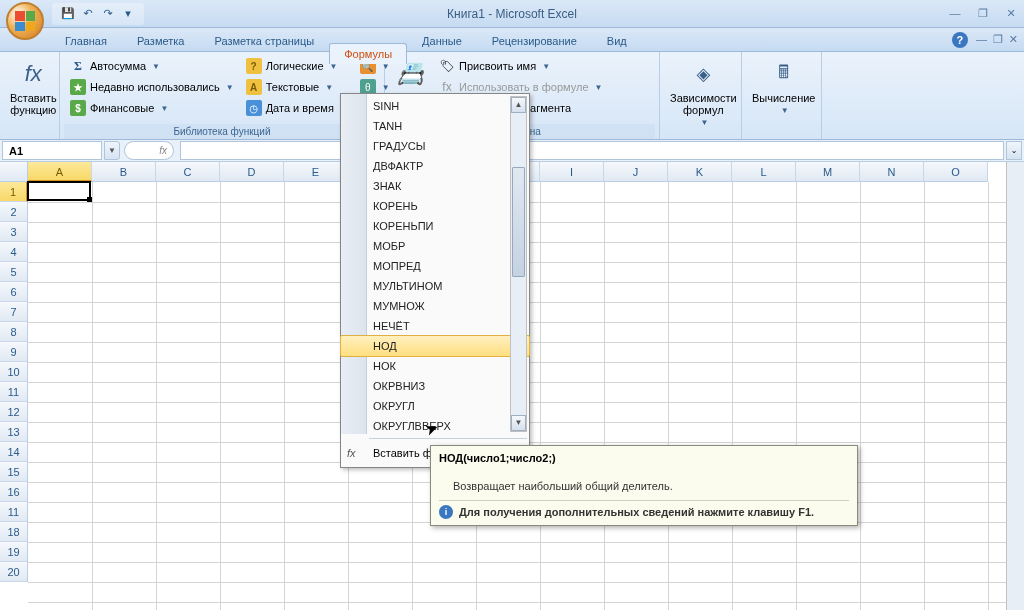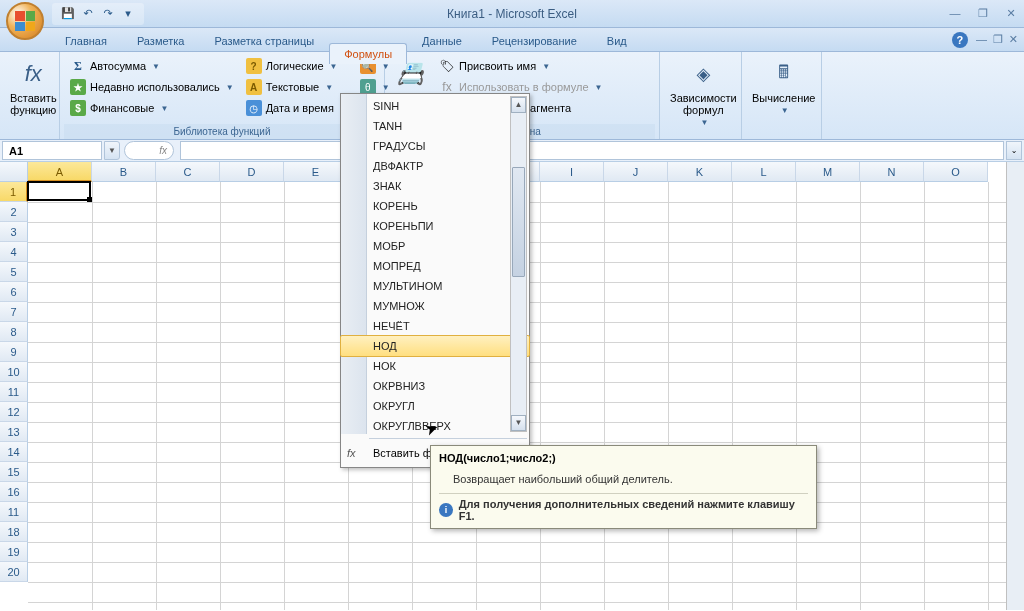--- a/index.html
+++ b/index.html
@@ -76,23 +76,23 @@
 .menu-item.hover { background: linear-gradient(#fff0c0, #ffdf80); border: 1px solid #e0b040; border-radius: 2px; margin: -1px -1px; padding: 4px 8px 4px 32px; }
 .menu-sep { margin: 2px 2px 2px 28px; border-top: 1px solid #c5d0dd; }
 .menu-footer { padding: 6px 8px 6px 32px; cursor: pointer; position: relative; }
 .menu-footer .fx-ico { position: absolute; left: 6px; top: 6px; font-style: italic; color: #555; font-size: 11px; }
 .menu-scroll { position: absolute; top: 2px; right: 2px; bottom: 35px; width: 17px; background: #e8eef5; border: 1px solid #c0c0c0; }
 .menu-scroll-btn { height: 16px; background: linear-gradient(#f5f8fc,#d5e0ed); border: 1px solid #a0b0c0; text-align: center; font-size: 8px; line-height: 14px; color: #555; cursor: pointer; }
 .menu-scroll-btn.bot { position: absolute; bottom: 0; left: 0; right: 0; }
 .menu-thumb { position: absolute; top: 70px; left: 1px; right: 1px; height: 110px; background: linear-gradient(#e0e8f2,#c5d2e2); border: 1px solid #98a8ba; border-radius: 1px; }
 
 
-.tooltip { position: absolute; top: 445px; left: 430px; width: 387px; background: #fbfbee; border: 1px solid #8a8a7a; box-shadow: 2px 2px 5px rgba(0,0,0,0.3); z-index: 300; padding: 6px 8px; }
+.tooltip { position: absolute; top: 445px; left: 430px; width: 428px; background: #fbfbee; border: 1px solid #8a8a7a; box-shadow: 2px 2px 5px rgba(0,0,0,0.3); z-index: 300; padding: 6px 8px; }
 .tt-title { font-weight: bold; margin-bottom: 4px; }
-.tt-desc { margin: 9px 0 8px 14px; color: #333; }
+.tt-desc { margin: 16px 0 8px 14px; color: #333; }
 .tt-sep { border-top: 1px solid #d0d0c0; margin: 4px 0; }
 .tt-help { display: flex; align-items: center; gap: 6px; color: #333; }
 .tt-help-ico { width: 14px; height: 14px; border-radius: 50%; background: #3a77c0; color: #fff; text-align: center; line-height: 14px; font-size: 9px; font-weight: bold; }
 
 .cursor-arrow { position: absolute; top: 419px; left: 425px; z-index: 400; font-size: 16px; color: #000; pointer-events: none; transform: rotate(-20deg); }
 </style>
 </head>
 <body>
 
 <div class="titlebar">

